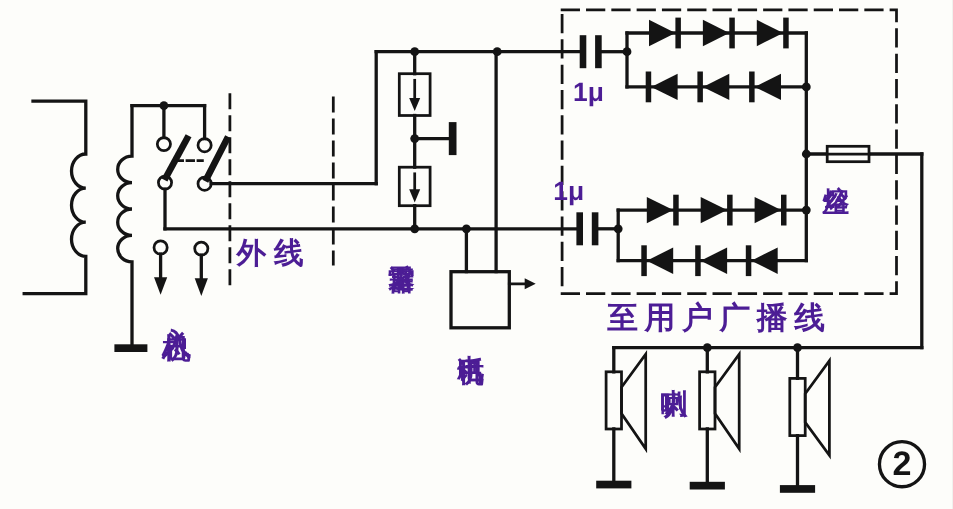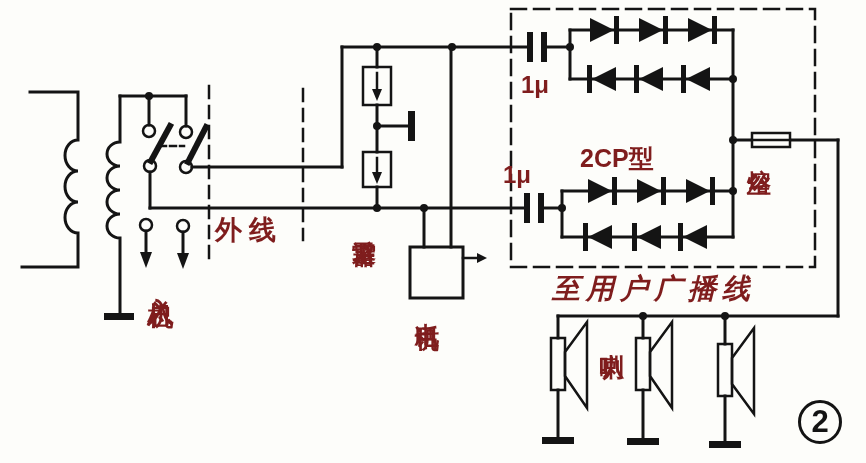--- a/index.html
+++ b/index.html
@@ -3,21 +3,21 @@
 <meta charset="utf-8">
 <style>
   html,body{margin:0;padding:0;background:#e8e8e4;}
   .stage{
     position:relative;width:866px;height:463px;overflow:hidden;
     background:#fdfdfa;
     font-family:"Liberation Sans", sans-serif;
   }
   .stage svg{position:absolute;left:0;top:0;}
   .label{
-    position:absolute;color:#7f1d1d;font-weight:700;line-height:1.12;
+    position:absolute;color:#4c1d95;font-weight:700;line-height:1.12;
     white-space:nowrap;user-select:none;
   }
   .vlabel{
     writing-mode:vertical-rl;text-orientation:upright;letter-spacing:3px;
   }
   .fig-num{
     position:absolute;left:798px;top:400px;width:44px;height:44px;
     border:3px solid #141414;border-radius:50%;
     display:flex;align-items:center;justify-content:center;
     font-size:31px;font-weight:700;color:#141414;box-sizing:border-box;
@@ -201,25 +201,24 @@
   <div class="label" style="left:215px;top:215px;font-size:27px;letter-spacing:7px;text-align:center;">外线</div>
 
   <div class="label vlabel" style="left:350px;top:221px;font-size:24px;letter-spacing:2px;">避雷器</div>
 
   <div class="label vlabel" style="left:413px;top:303px;font-size:24px;letter-spacing:2px;">电话机</div>
 
   <div class="label" style="left:521px;top:72px;font-size:24px;">1μ</div>
 
   <div class="label" style="left:503px;top:162px;font-size:24px;">1μ</div>
 
-  <div class="label" style="left:580px;top:144px;font-size:25px;">2CP型</div>
 
   <div class="label vlabel" style="left:745px;top:150px;font-size:24px;letter-spacing:2px;">熔丝</div>
 
-  <div class="label" style="left:552px;top:273px;font-size:28px;letter-spacing:6px;font-style:italic;">至用户广播线</div>
+  <div class="label" style="left:552px;top:273px;font-size:28px;letter-spacing:6px;">至用户广播线</div>
 
   <div class="label vlabel" style="left:598px;top:333px;font-size:25px;letter-spacing:2px;">喇叭</div>
 
   <div class="fig-num">
     <span>2</span>
   </div>
 
 </div>
 
 </body></html>

